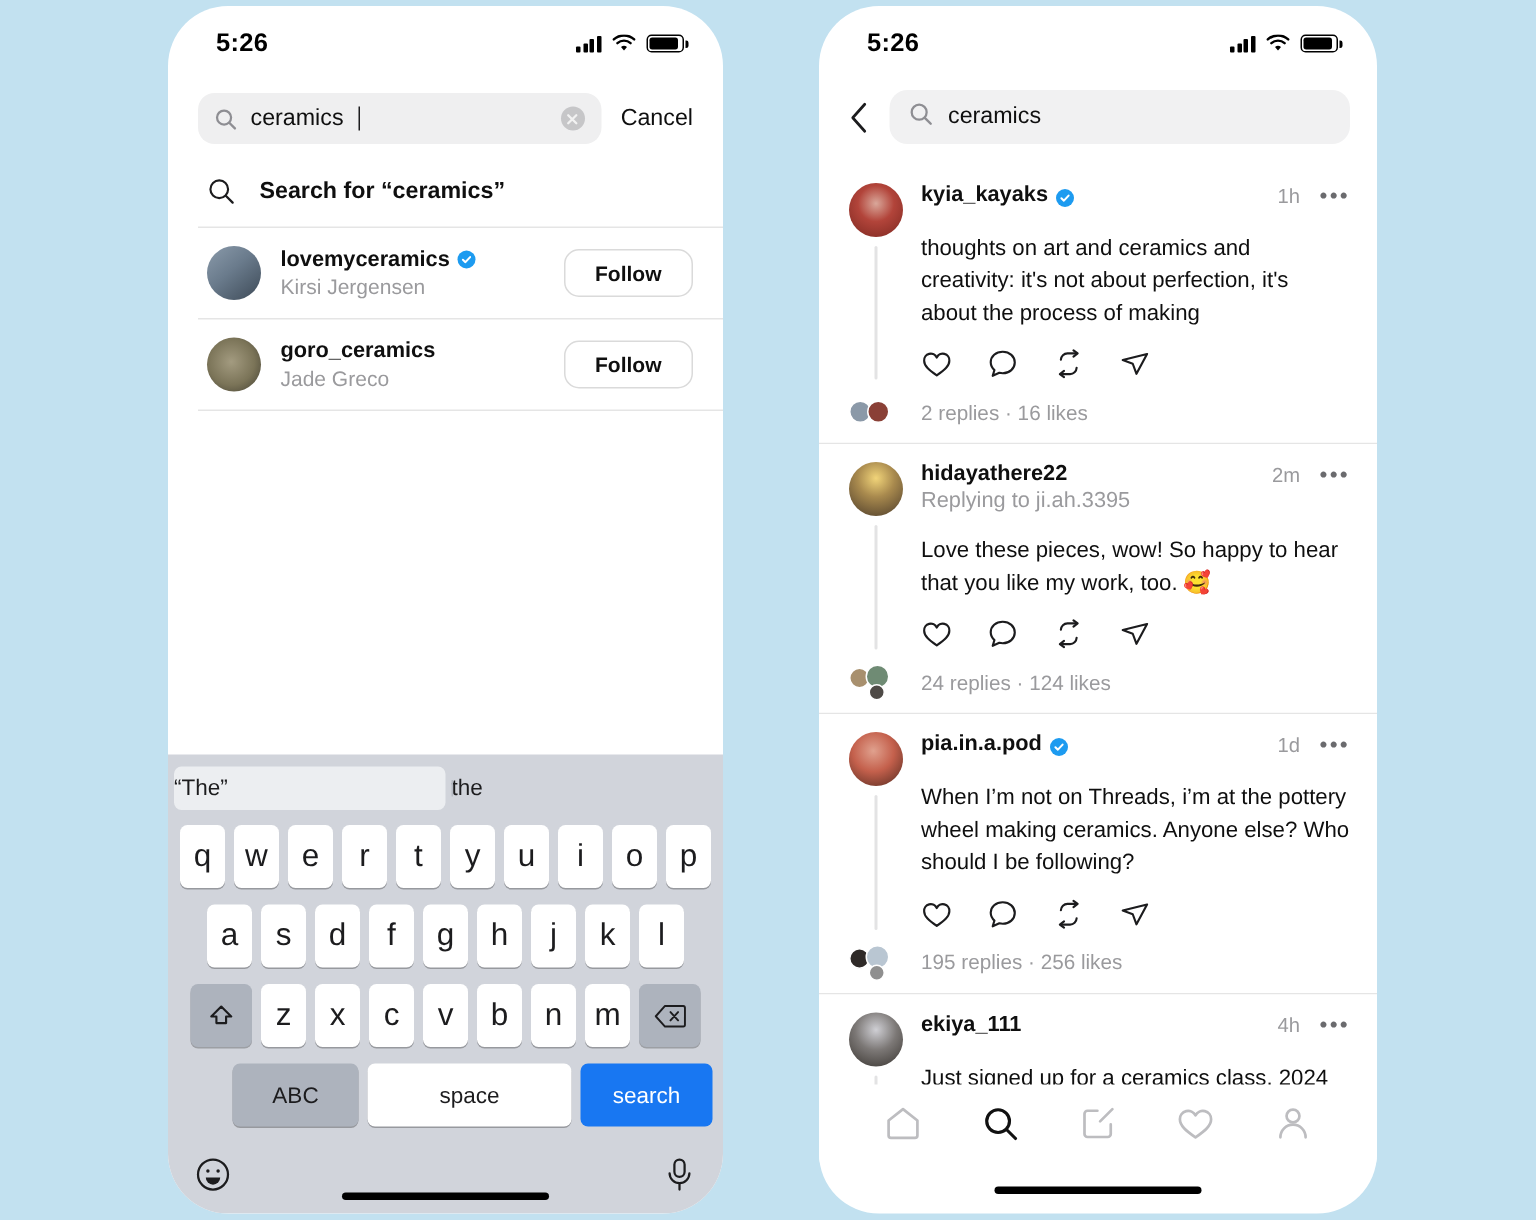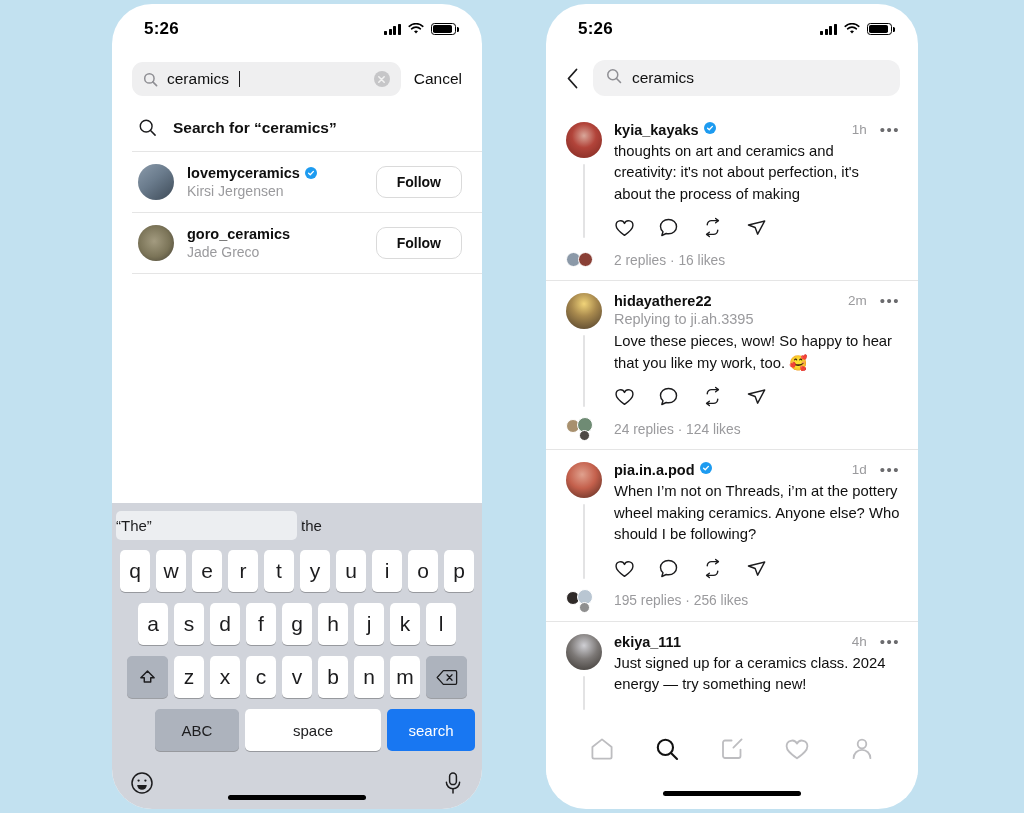--- a/index.html
+++ b/index.html
@@ -109,27 +109,27 @@
   .r-searchbox { flex:1; height:36px; background:#f1f1f2; border-radius:12px;
                  display:flex; align-items:center; gap:10px; padding:0 13px; }
   .r-searchbox .txt { font-size:15.5px; color:#0f0f0f; }
 
   
   .post { position:relative; padding: 12px 18px 10px 20px; background:#fff; }
   .post-grid { display:flex; gap:12px; }
   .post-left { width:36px; flex:none; display:flex; flex-direction:column; align-items:center; }
   .thread-line { width:2px; background:#e3e3e4; flex:1; margin-top:6px; border-radius:1px; }
   .post-body { flex:1; min-width:0; }
-  .post-head { display:flex; align-items:flex-start; gap:5px; }
+  .post-head { display:flex; align-items:flex-end; gap:5px; }
   .p-handle { font-size:14.5px; font-weight:bold; color:#0f0f0f; }
   .p-meta { margin-left:auto; display:flex; align-items:center; gap:13px; }
   .p-time { font-size:13.5px; color:#9a9a9d; }
   .dots { color:#6b6b6e; font-size:15px; letter-spacing:1.5px; line-height:1; }
   .replying { font-size:14.5px; color:#9a9a9d; margin-top:2px; }
-  .p-text { font-size:14.8px; line-height:1.45; color:#0f0f0f; margin-top:3px; white-space:pre-line; }
+  .p-text { font-size:14.8px; line-height:1.45; color:#0f0f0f; margin-top:18px; white-space:pre-line; }
   .actions { display:flex; gap:23px; margin-top:12px; }
   .actions svg { display:block; }
   .footer-row { display:flex; align-items:center; gap:12px; margin-top:12px; }
   .footer-avs { width:36px; flex:none; position:relative; height:20px; }
   .footer-avs .fa { position:absolute; border-radius:50%; border:1.4px solid #fff; }
   .footer-text { font-size:13.8px; color:#9a9a9d; }
 
   
   .bottom-nav { position:absolute; left:0; right:0; bottom:34px; height:52px;
                 display:flex; align-items:center; justify-content:space-around;
@@ -414,21 +414,21 @@
         </div>
         <div class="post-body">
           <div class="post-head">
             <span class="p-handle">hidayathere22</span>
             <span class="p-meta">
               <span class="p-time">2m</span>
               <span class="dots">•••</span>
             </span>
           </div>
           <div class="replying">Replying to ji.ah.3395</div>
-          <div class="p-text" style="margin-top:4px">Love these pieces, wow! So happy to hear that you like my work, too. 🥰</div>
+          <div class="p-text" style="margin-top:15px">Love these pieces, wow! So happy to hear that you like my work, too. 🥰</div>
           <div class="actions">
             <span>
               <svg width="21" height="21" viewBox="0 0 22 22">
                   <path d="M11 19.2C5.6 15.4 2.2 12.6 2.2 8.9A4.6 4.6 0 0 1 11 6.7a4.6 4.6 0 0 1 8.8 2.2c0 3.7-3.4 6.5-8.8 10.3z" fill="none" stroke="#1c1c1e" stroke-width="1.5" stroke-linejoin="round"></path>
                 </svg>
             </span>
             <span>
               <svg width="21" height="21" viewBox="0 0 22 22">
                   <path d="M11 2.6c4.8 0 8.4 3.3 8.4 7.5 0 4.2-3.6 7.5-8.4 7.5a10 10 0 0 1-2.4-.3l-4.6 2.1 1.2-4A7.2 7.2 0 0 1 2.6 10c0-4.2 3.6-7.4 8.4-7.4z" fill="none" stroke="#1c1c1e" stroke-width="1.5" stroke-linejoin="round"></path>
                 </svg>

